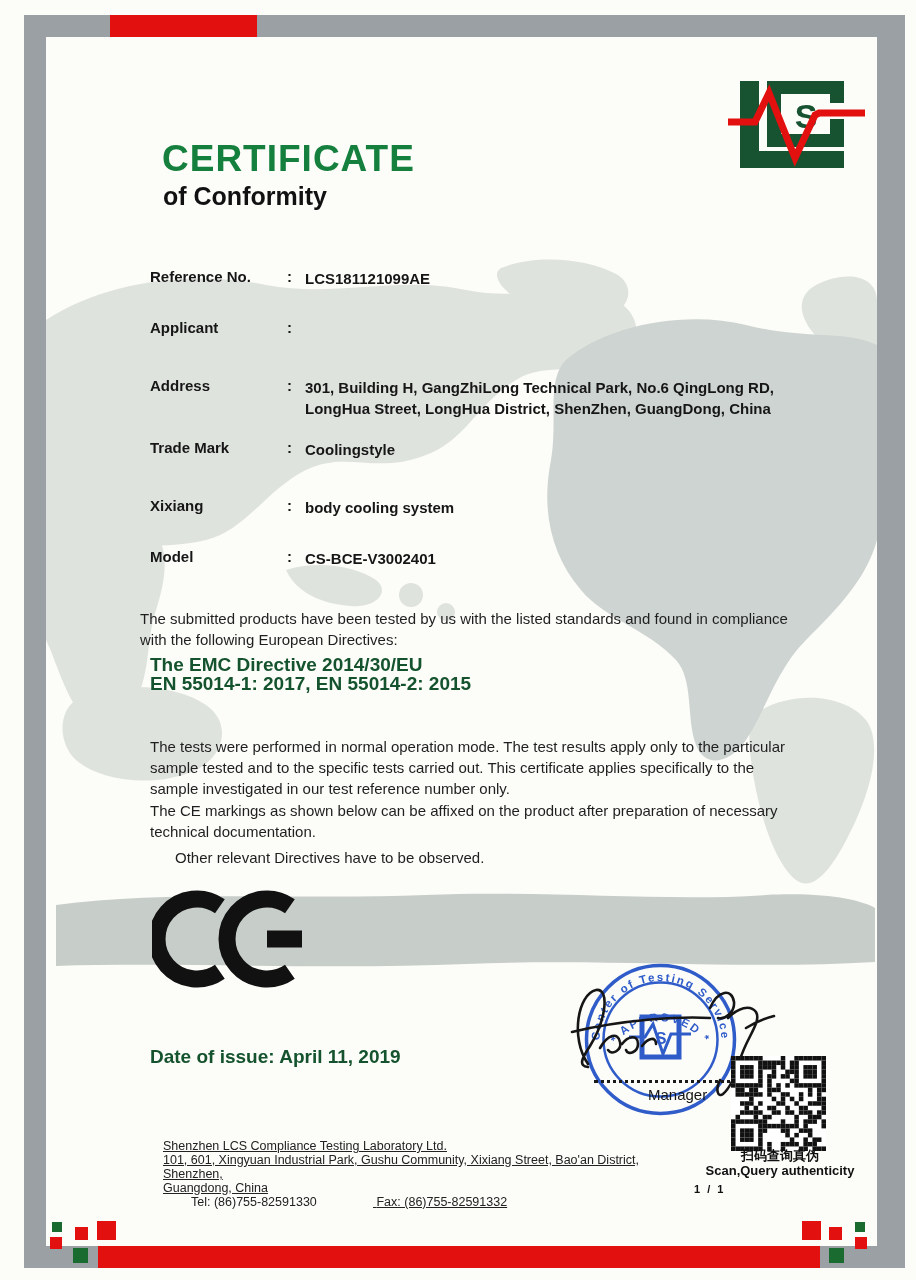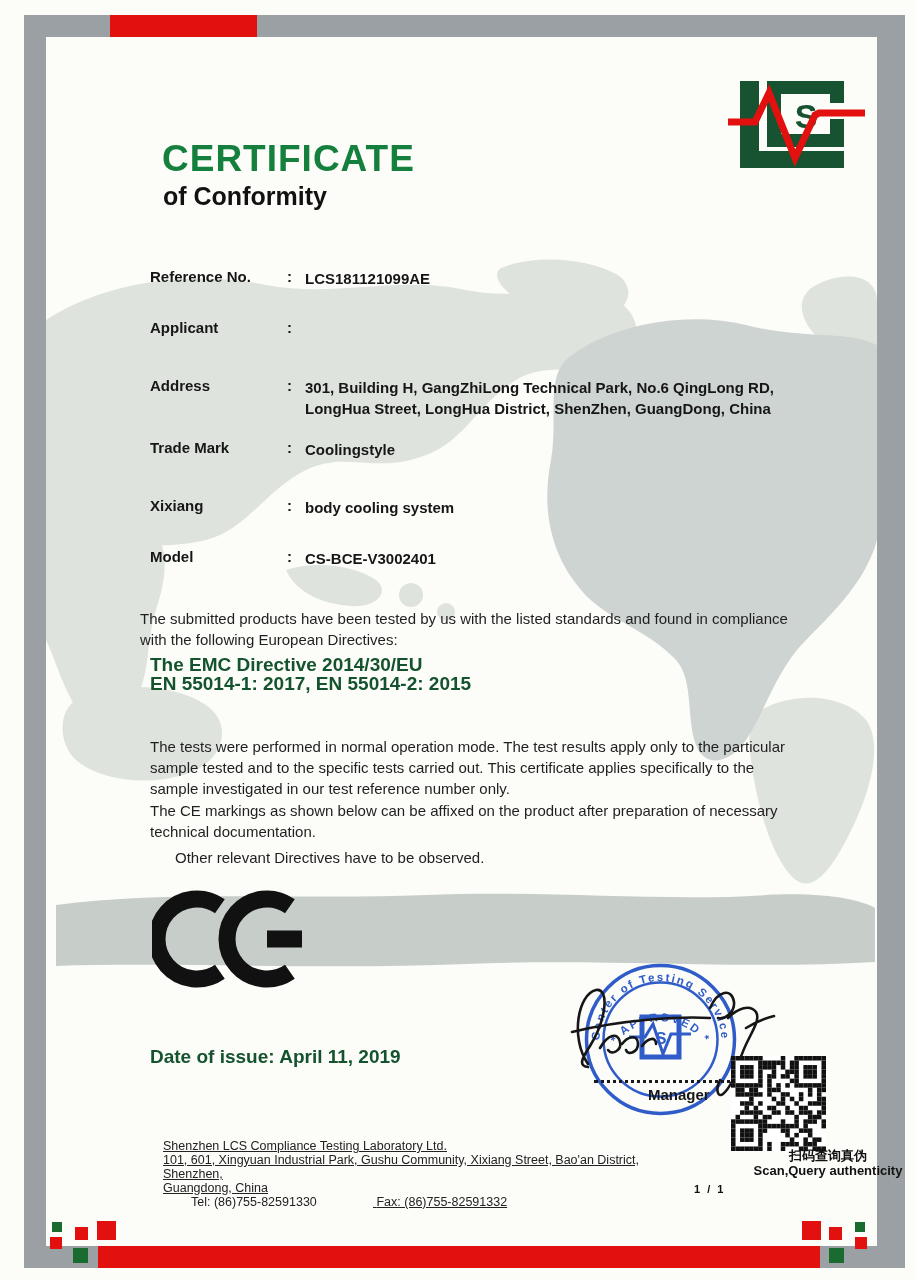--- a/index.html
+++ b/index.html
@@ -1,33 +1,33 @@
 <!DOCTYPE html>
 <html><head>
 <meta charset="utf-8">
 <style>
   html,body{margin:0;padding:0;background:#fff;}
   .page{position:relative;width:916px;height:1280px;background:#fcfcf9;overflow:hidden;
         font-family:"Liberation Sans", sans-serif;color:#1c1c1c;}
   .abs{position:absolute;}
-  .bold{font-weight:bold;}
+  .bold{font-weight:normal;}
   .title{font-size:37px;font-weight:bold;letter-spacing:1px;color:#15803d;}
   .subtitle{font-size:25px;font-weight:bold;color:#111;}
   .frow{position:absolute;left:150px;font-size:15px;font-weight:bold;color:#161616;}
   .flabel{position:absolute;left:0;top:0;width:130px;}
   .fcolon{position:absolute;left:137px;top:0;}
   .fvalue{position:absolute;left:155px;top:0;width:492px;line-height:21px;}
   .para{font-size:15px;line-height:21px;color:#1f1f1f;}
   .boldline{font-size:19px;font-weight:bold;color:#14532d;}
   .footer{font-size:12.5px;line-height:14px;color:#222;}
   .fcol{display:inline-block;width:182px;margin-left:28px;}
   .arc-text{font-size:11.5px;letter-spacing:2px;fill:#2f5cc9;font-weight:bold;}
   .stamp-stroke{stroke:#2f5cc9;fill:none;}
   .dotline{border-bottom:3px dotted #1a1a1a;}
-  .qr-cap{font-size:13px;font-weight:bold;color:#111;text-align:center;width:160px;margin-left:48px;}
+  .qr-cap{font-size:13px;font-weight:bold;color:#111;text-align:center;width:160px;}
   .pageno{font-size:11px;font-weight:bold;letter-spacing:2px;color:#111;}
   .gray{background:#9aa0a3;} .red{background:#e2100e;}
   .gsq{background:#1a6b2f;} .rsq{background:#e2100e;}
 </style>
 </head>
 <body>
 
 <div class="page">
 
   <svg class="abs" style="left:46px;top:240px;" width="831" height="790" viewBox="0 0 831 790">

